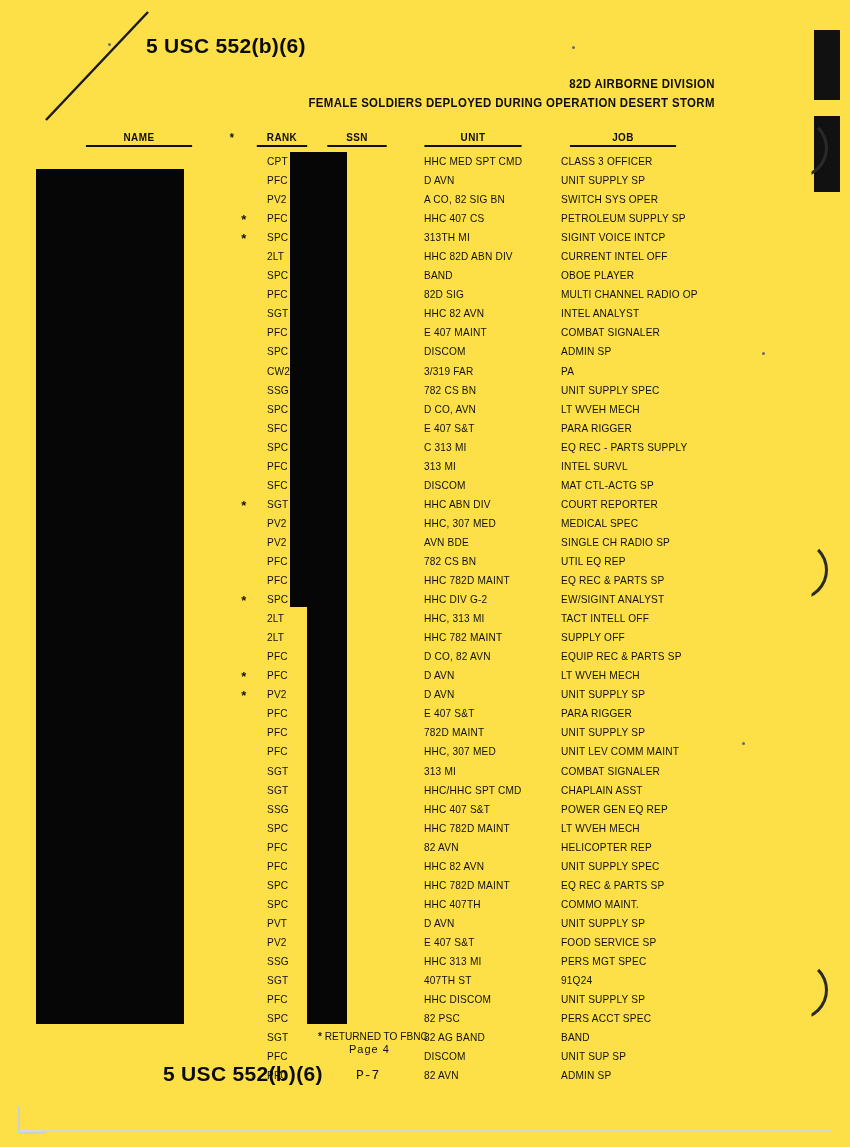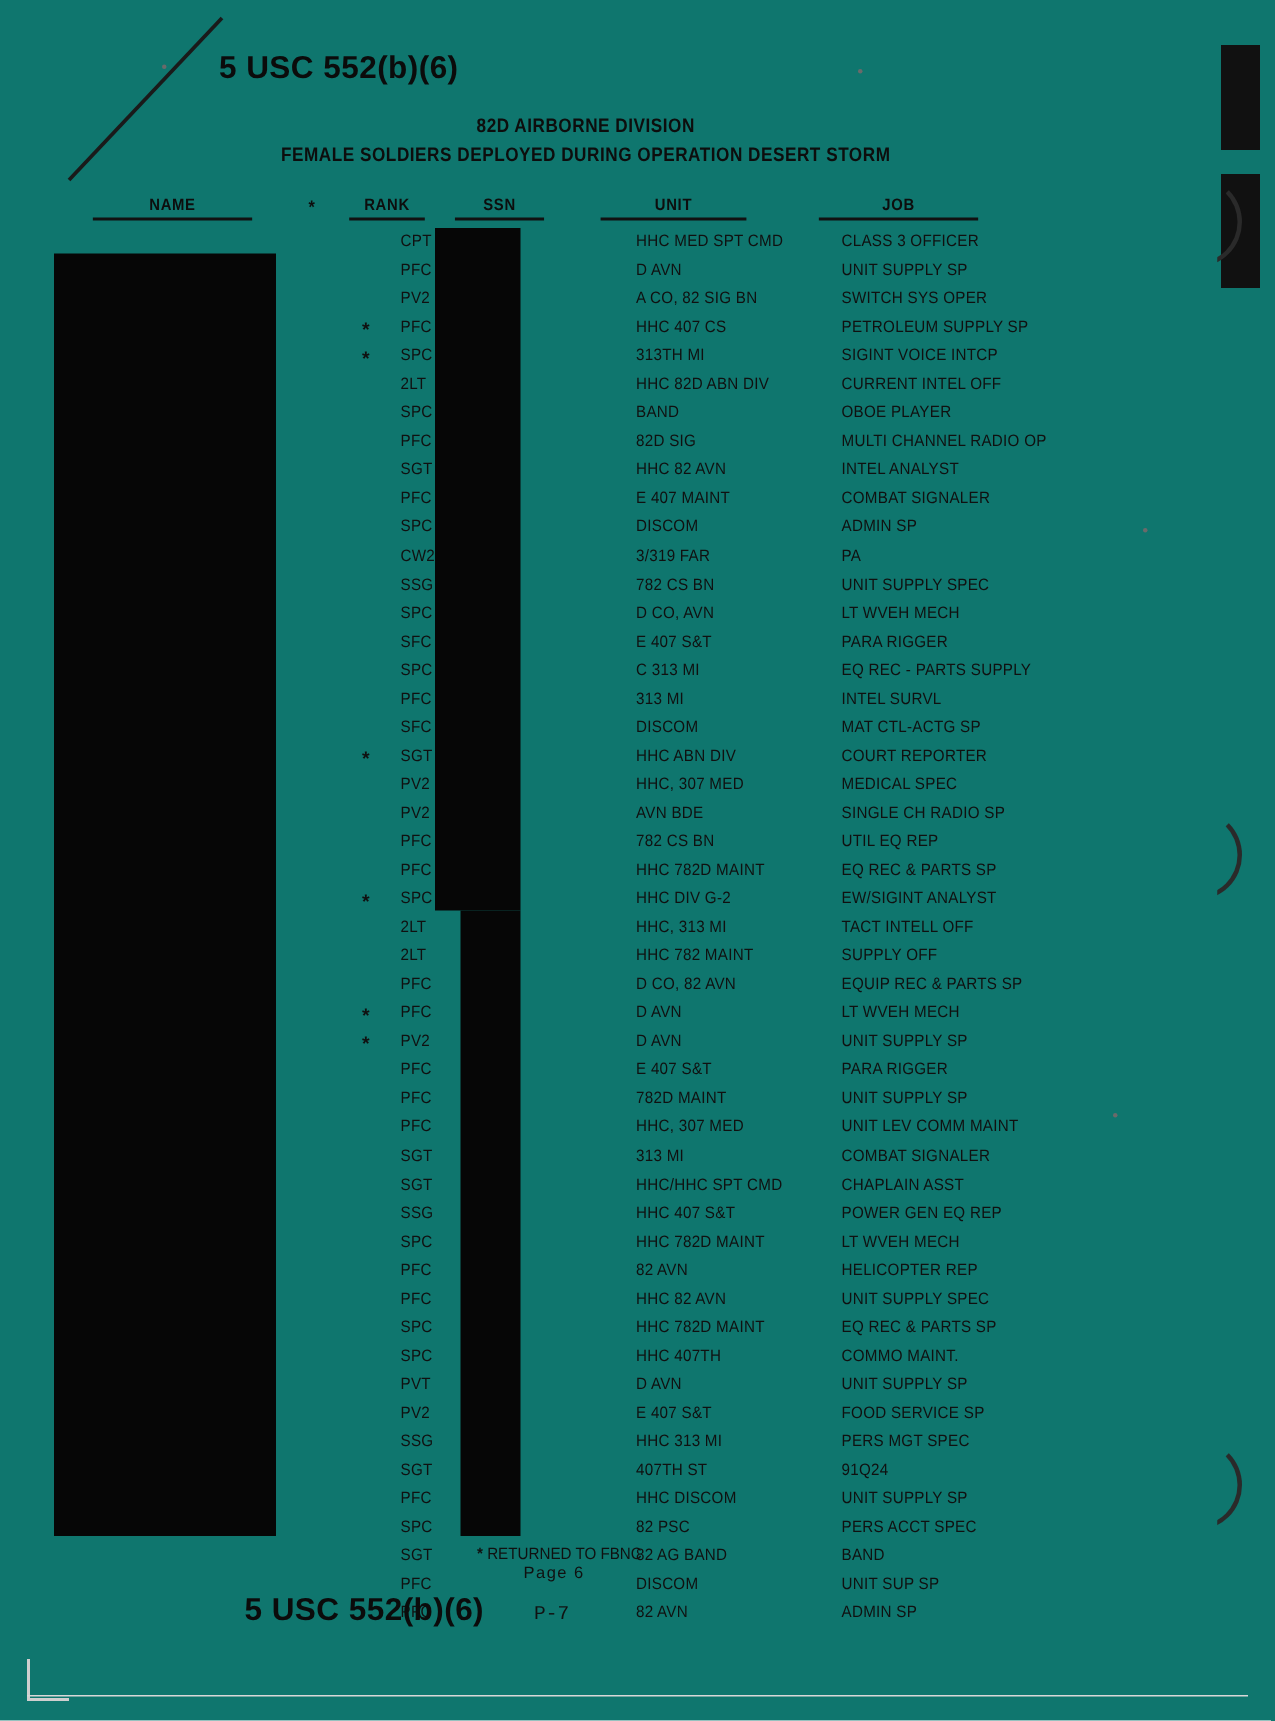--- a/index.html
+++ b/index.html
@@ -12,21 +12,21 @@
     height: 1147px;
     position: relative;
     font-family: "Liberation Sans", sans-serif;
     overflow: hidden;
   }
   .page {
     position: absolute;
     left: 0; top: 0;
     width: 850px;
     height: 1147px;
-    background: #0f766e;
+    background: #fde047;
   }
   
   .page-edge-bottom {
     position: absolute;
     left: 18px; right: 18px; bottom: 16px;
     height: 1px;
     background: #d8d8d8;
   }
   .corner-mark {
     position: absolute;
@@ -89,41 +89,42 @@
     left: 356px; top: 1068px;
     font-size: 13px;
     font-family: "Liberation Mono", monospace;
     color: #111;
   }
 
   .doc-title-block {
     position: absolute;
     left: 0; top: 76px;
     width: 759px;
-    text-align: center;
+    text-align: right;
   }
   .doc-title-1, .doc-title-2 {
     font-family: "Liberation Sans", sans-serif;
     font-weight: bold;
     color: #0d0d0d;
     letter-spacing: 0.4px;
     transform: scaleX(0.88);
   }
   .doc-title-1 { font-size: 13px; margin-left: 22px; }
   .doc-title-2 { font-size: 13px; margin-top: 4px; margin-left: 22px; }
 
   
   .table {
     position: absolute;
     left: 0; top: 131px;
     width: 850px;
   }
   .thead {
     position: relative;
     height: 26px;
+    margin-left: 24px;
   }
   .th {
     position: absolute;
     font-size: 11px;
     font-weight: bold;
     letter-spacing: 0.5px;
     color: #0d0d0d;
     text-align: center;
     padding-bottom: 2px;
     border-bottom: 2px solid #111;
@@ -542,18 +543,18 @@
   </div>
 
   <div class="redact redact-name"></div>
   <div class="redact redact-ssn-a"></div>
   <div class="redact redact-ssn-b"></div>
 
   <div class="footnote">
     <span class="star">*</span>
     <span>RETURNED TO FBNC</span>
   </div>
-  <div class="page-label">Page 6</div>
+  <div class="page-label">Page 4</div>
 
   <div class="exemption-bottom">5 USC 552(b)(6)</div>
   <div class="page-stamp">P-7</div>
 
 </div>
 
 </body></html>

